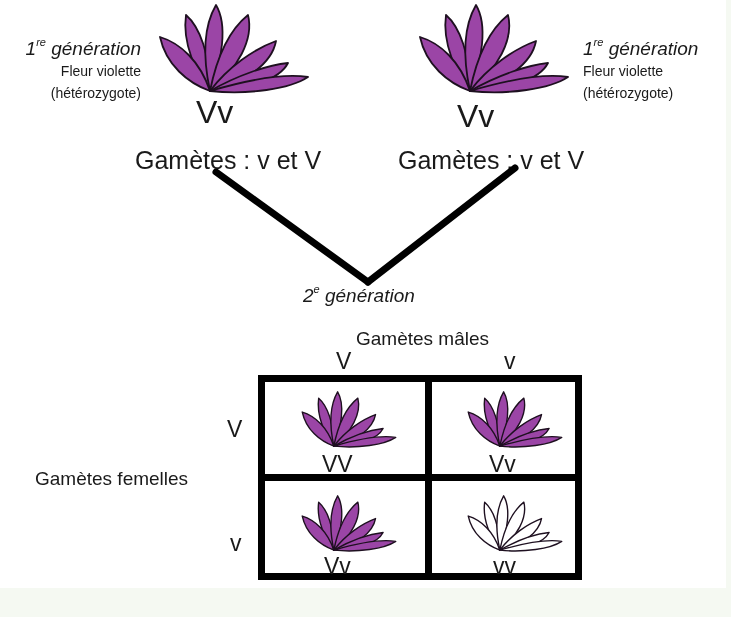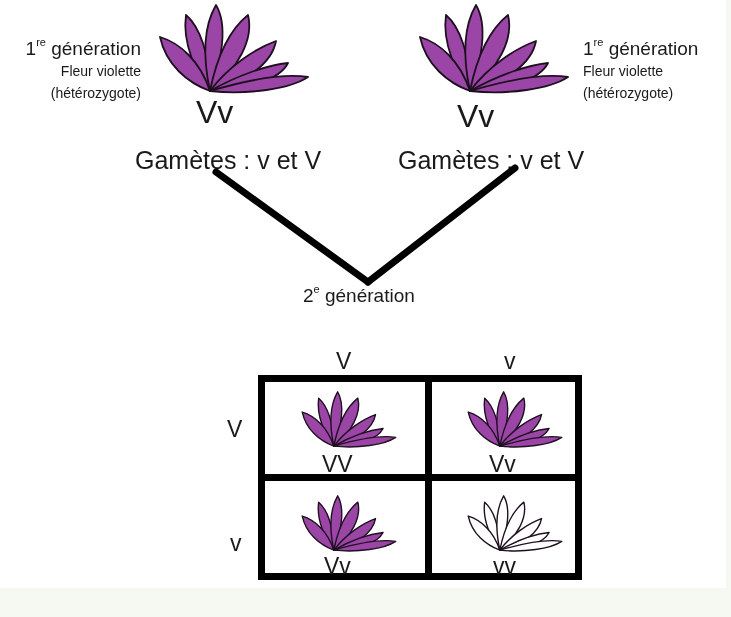--- a/index.html
+++ b/index.html
@@ -9,21 +9,21 @@
     font-family: "Liberation Sans", sans-serif;
     color: #1a1a1a;
     position: relative;
   }
   #canvas {
     position: absolute; left: 0; top: 0;
     width: 726px; height: 588px;
     background: #ffffff;
   }
   .abs { position: absolute; white-space: nowrap; }
-  .gen { font-size: 19px; }
+  .gen { font-style: italic; font-size: 19px; }
   .gen sup { font-size: 11px; position: relative; top: -2px; }
   .lbl { font-size: 14px; line-height: 22px; }
   .right { text-align: right; }
   .left { text-align: left; }
   .geno-big { font-size: 32px; }
   .gametes { font-size: 25px; margin-top: 11px; }
   .small { font-size: 19px; }
   .allele { font-size: 23px; }
   .cellgeno { font-size: 23px; }
   svg.flower { position: absolute; overflow: visible; }
@@ -83,23 +83,25 @@
     <div class="lbl">(hétérozygote)</div>
   </div>
 
   <svg class="abs" style="left:0; top:0;" width="726" height="588">
     <line x1="216" y1="172" x2="368" y2="282" stroke="#000" stroke-width="7" stroke-linecap="round"></line>
     <line x1="515" y1="168" x2="368" y2="282" stroke="#000" stroke-width="7" stroke-linecap="round"></line>
   </svg>
 
   <div class="abs gen" style="left:303px; top:285px;"><span>2</span><sup>e</sup> <span>génération</span></div>
 
+  <div class="abs small" style="left:356px; top:328px;">Gamètes mâles</div>
   <div class="abs allele" style="left:336px; top:348px;">V</div>
   <div class="abs allele" style="left:504px; top:348px;">v</div>
 
+  <div class="abs small" style="left:35px; top:468px;">Gamètes femelles</div>
   <div class="abs allele" style="left:227px; top:416px;">V</div>
   <div class="abs allele" style="left:230px; top:530px;">v</div>
 
   <div id="grid">
     <div class="vline"></div>
     <div class="hline"></div>
   </div>
 
   <svg class="flower cellflower" style="left:301px; top:390px;" width="96" height="58" viewBox="0 0 152 90">
       <g class="lotus">

